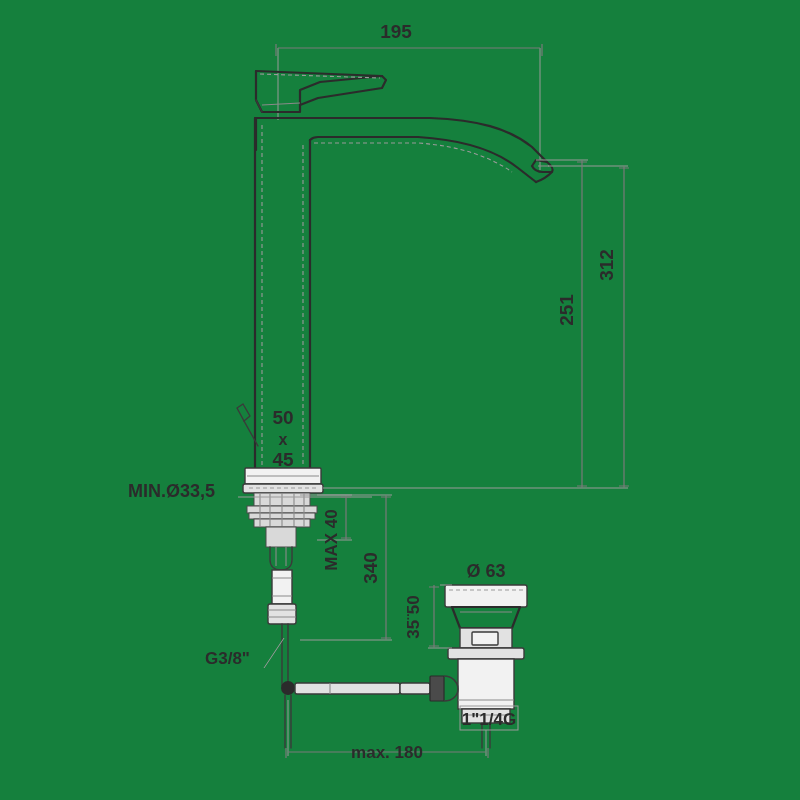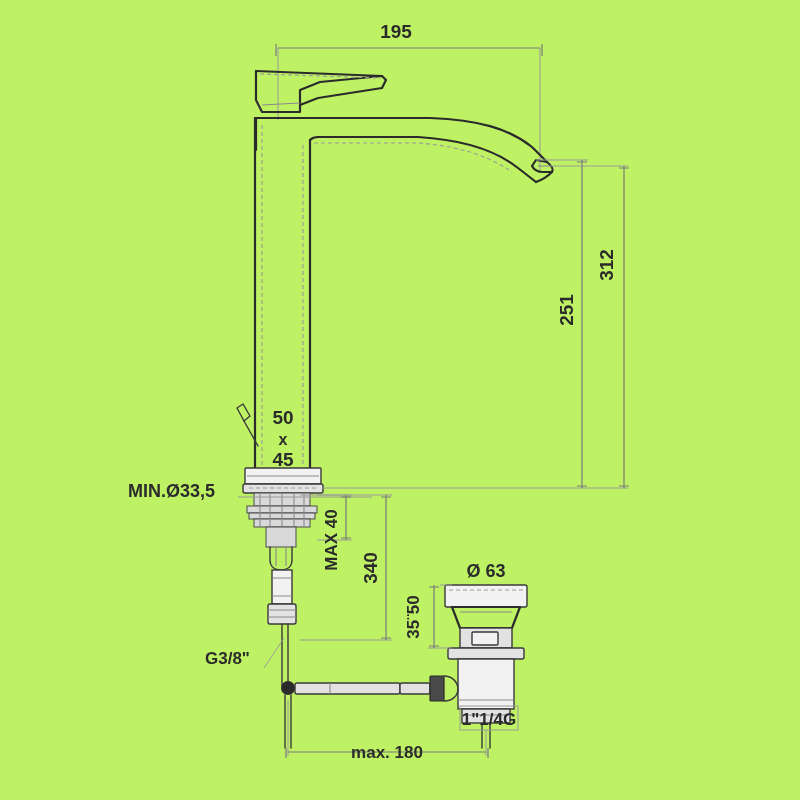--- a/index.html
+++ b/index.html
@@ -8,21 +8,21 @@
     padding: 0;
     background: #ffffff;
   }
   body {
     font-family: "Liberation Sans", sans-serif;
   }
   #drawing-canvas {
     position: relative;
     width: 800px;
     height: 800px;
-    background: #bef264;
+    background: #15803d;
     overflow: hidden;
   }
   #drawing-canvas svg {
     display: block;
     width: 800px;
     height: 800px;
   }
   .dim-text {
     font-family: "Liberation Sans", sans-serif;
     font-weight: bold;

